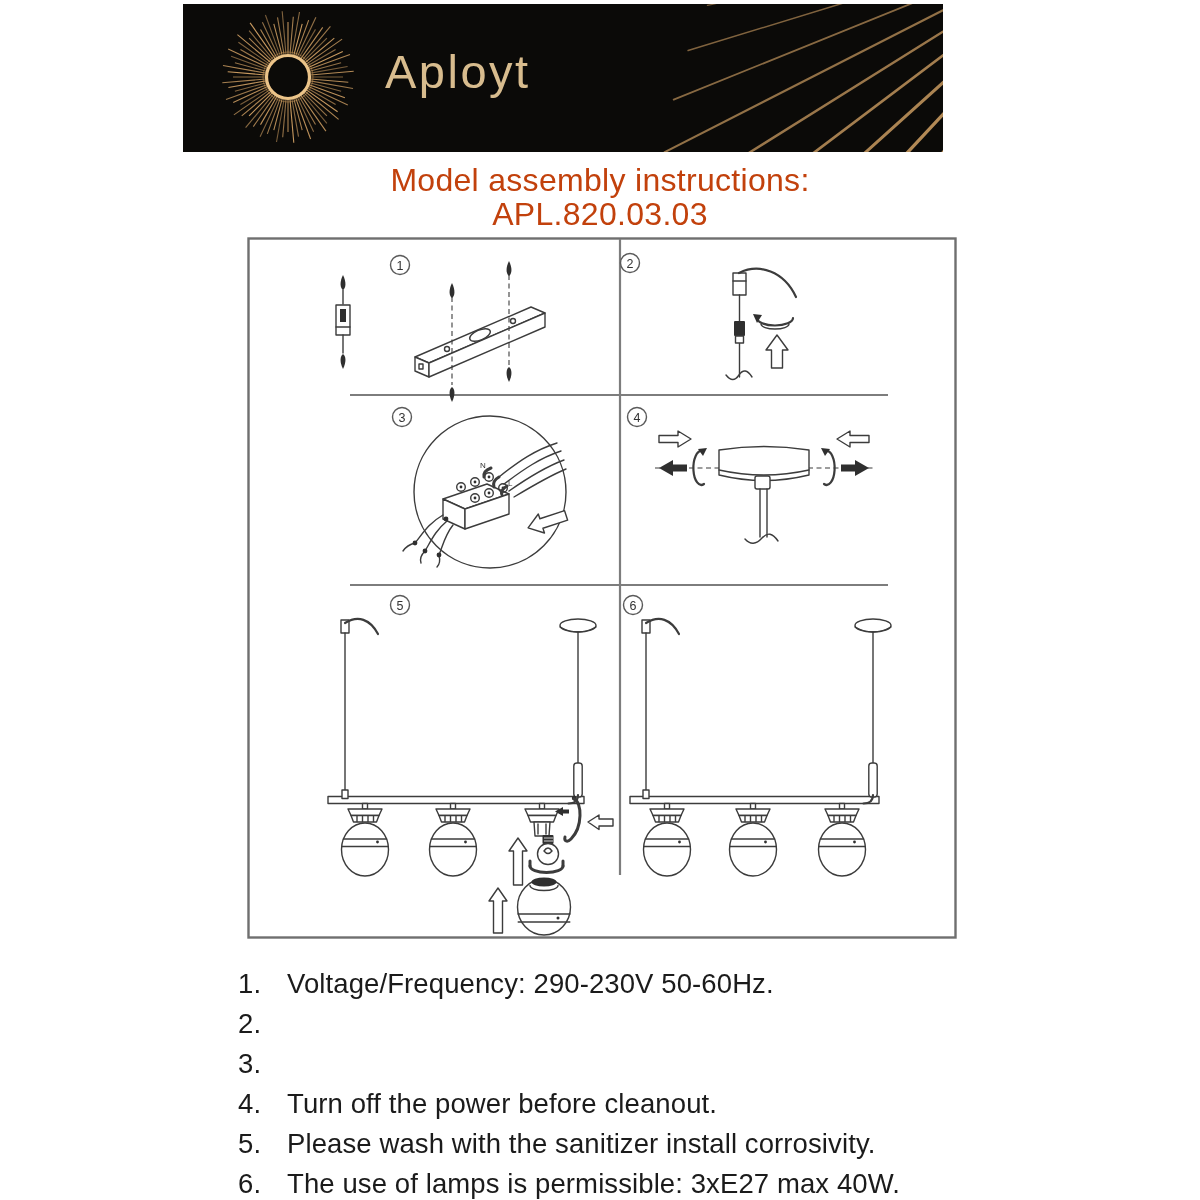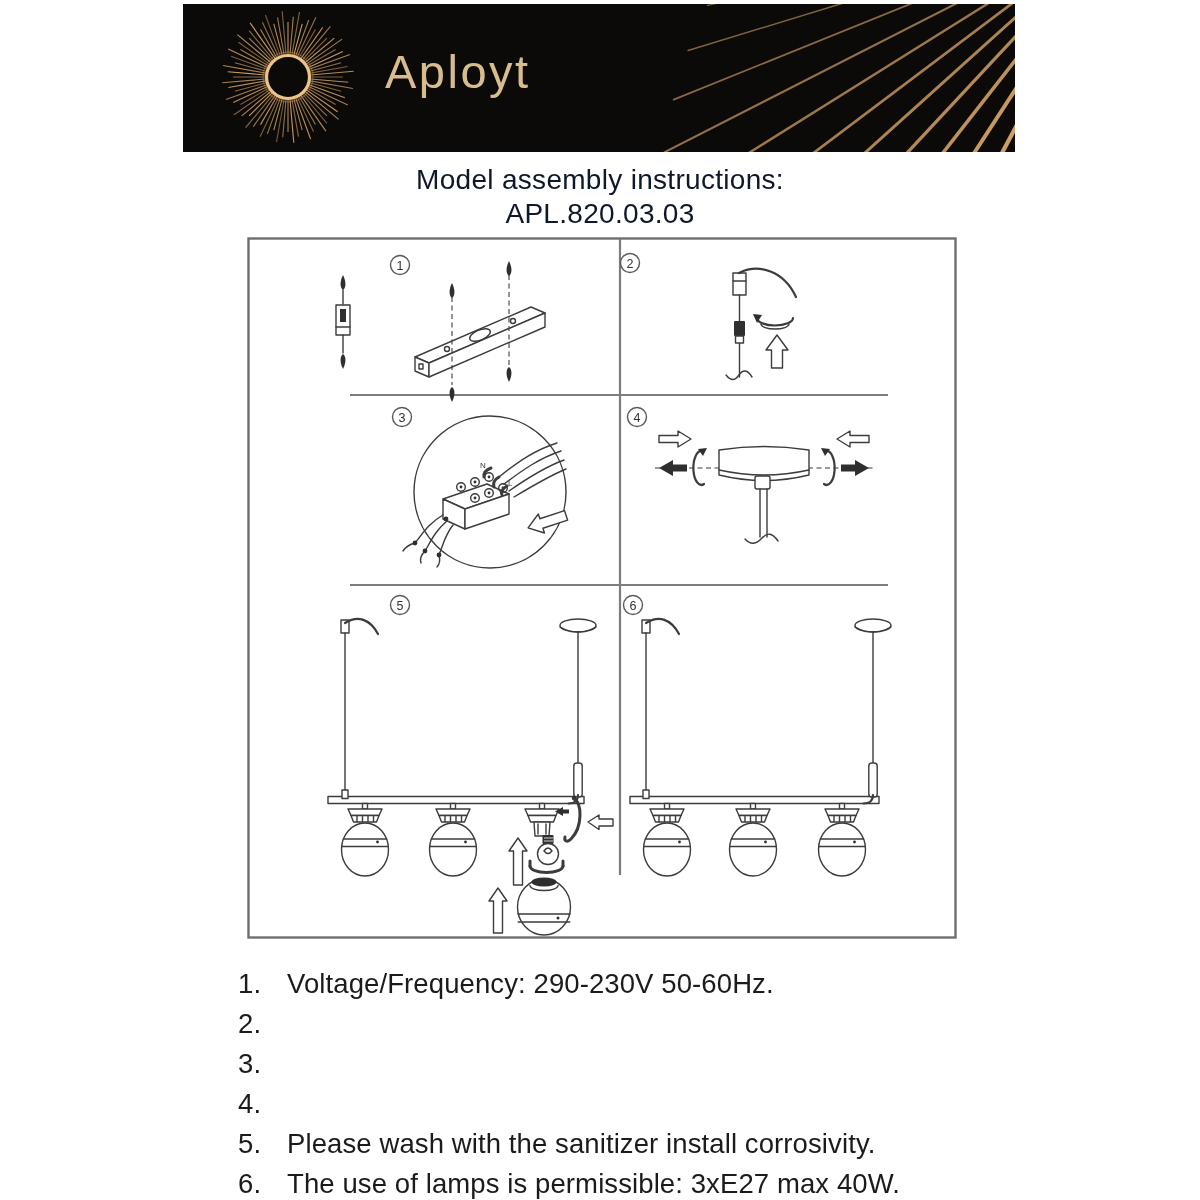--- a/index.html
+++ b/index.html
@@ -1,28 +1,28 @@
 <!DOCTYPE html>
 <html><head>
 <meta charset="utf-8">
 <style>
   html,body{margin:0;padding:0;background:#ffffff;}
   body{width:1200px;height:1200px;position:relative;overflow:hidden;
        font-family:"Liberation Sans", sans-serif;color:#1c1c1c;}
 
   
-  .banner{position:absolute;left:183px;top:4px;width:832px;height:148px;
+  .banner{position:absolute;left:183px;top:4px;width:760px;height:148px;
           background:#0b0a08;overflow:hidden;}
   .banner svg.deco{position:absolute;left:0;top:0;}
   .wordmark{position:absolute;left:202px;top:44px;font-size:47px;line-height:1;
             color:#d8bc8e;letter-spacing:2.5px;font-weight:400;}
 
   
   .title-block{position:absolute;left:0;top:163px;width:1200px;text-align:center;}
-  .title-line{font-size:28px;line-height:34px;color:#0f172a;font-weight:400;
+  .title-line{font-size:32px;line-height:34px;color:#c2410c;font-weight:400;
               letter-spacing:0.3px;}
 
   
   .diagram{position:absolute;left:247px;top:237px;}
   .d    {stroke:#3c3c3c;stroke-width:1.4;fill:none;stroke-linecap:round;stroke-linejoin:round;}
   .d2   {stroke:#3c3c3c;stroke-width:2.2;fill:none;stroke-linecap:round;stroke-linejoin:round;}
   .d3   {stroke:#3c3c3c;stroke-width:3;fill:none;stroke-linecap:round;stroke-linejoin:round;}
   .df   {fill:#2f2f2f;stroke:none;}
   .dw   {fill:#ffffff;stroke:#3c3c3c;stroke-width:1.4;stroke-linejoin:round;}
   .dash {stroke:#3c3c3c;stroke-width:1.1;fill:none;stroke-dasharray:5 3.5;}
@@ -379,20 +379,21 @@
       <span class="txt">Voltage/Frequency: 290-230V 50-60Hz.</span>
     </li>
     <li>
       <span class="num">2.</span>
     </li>
     <li>
       <span class="num">3.</span>
     </li>
     <li>
       <span class="num">4.</span>
+      <span class="txt">Turn off the power before cleanout.</span>
     </li>
     <li>
       <span class="num">5.</span>
       <span class="txt">Please wash with the sanitizer install corrosivity.</span>
     </li>
     <li>
       <span class="num">6.</span>
       <span class="txt">The use of lamps is permissible: 3xE27 max 40W.</span>
     </li>
   </ol>

